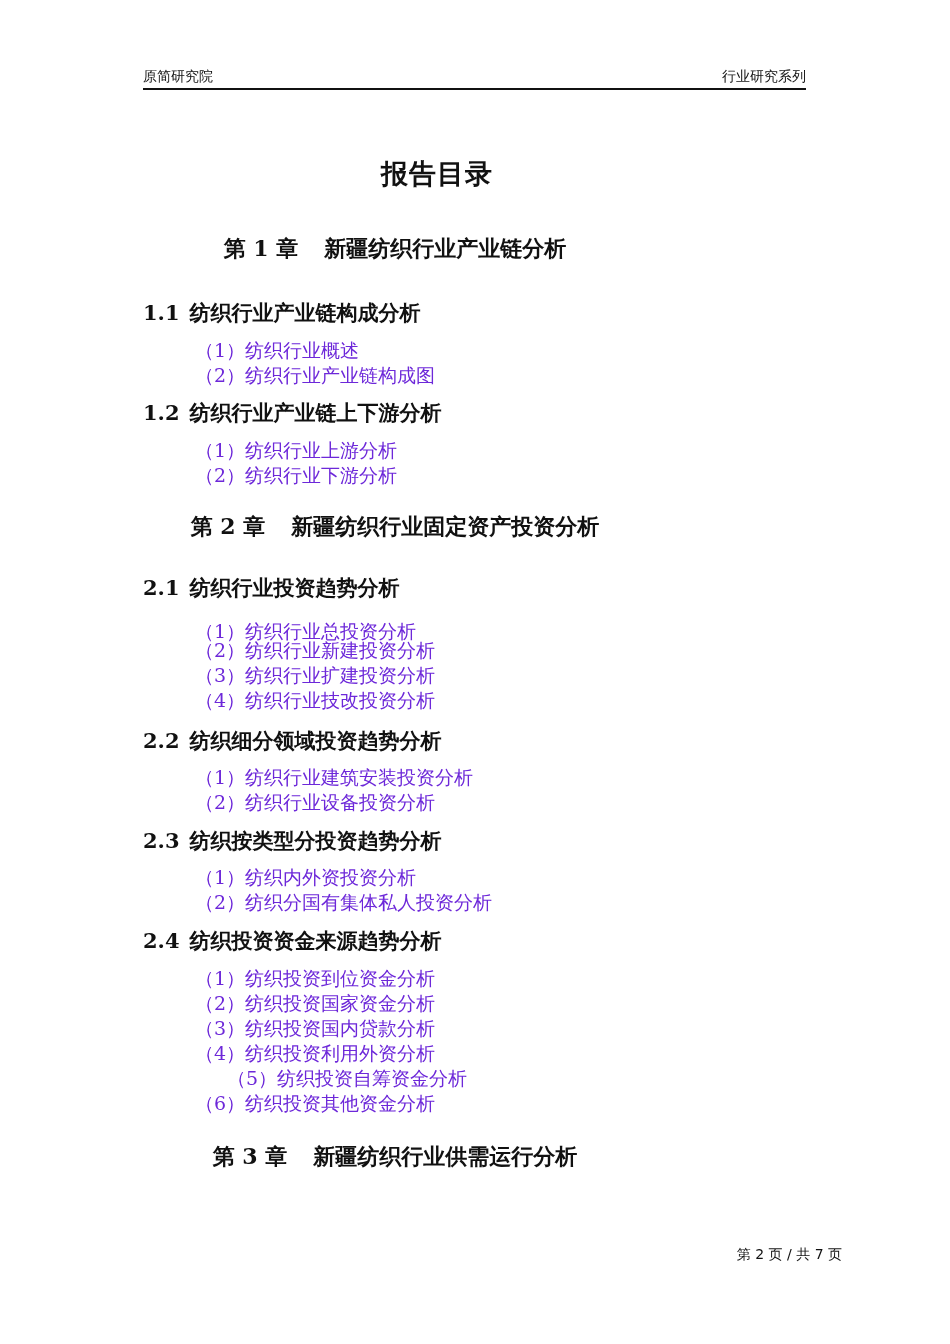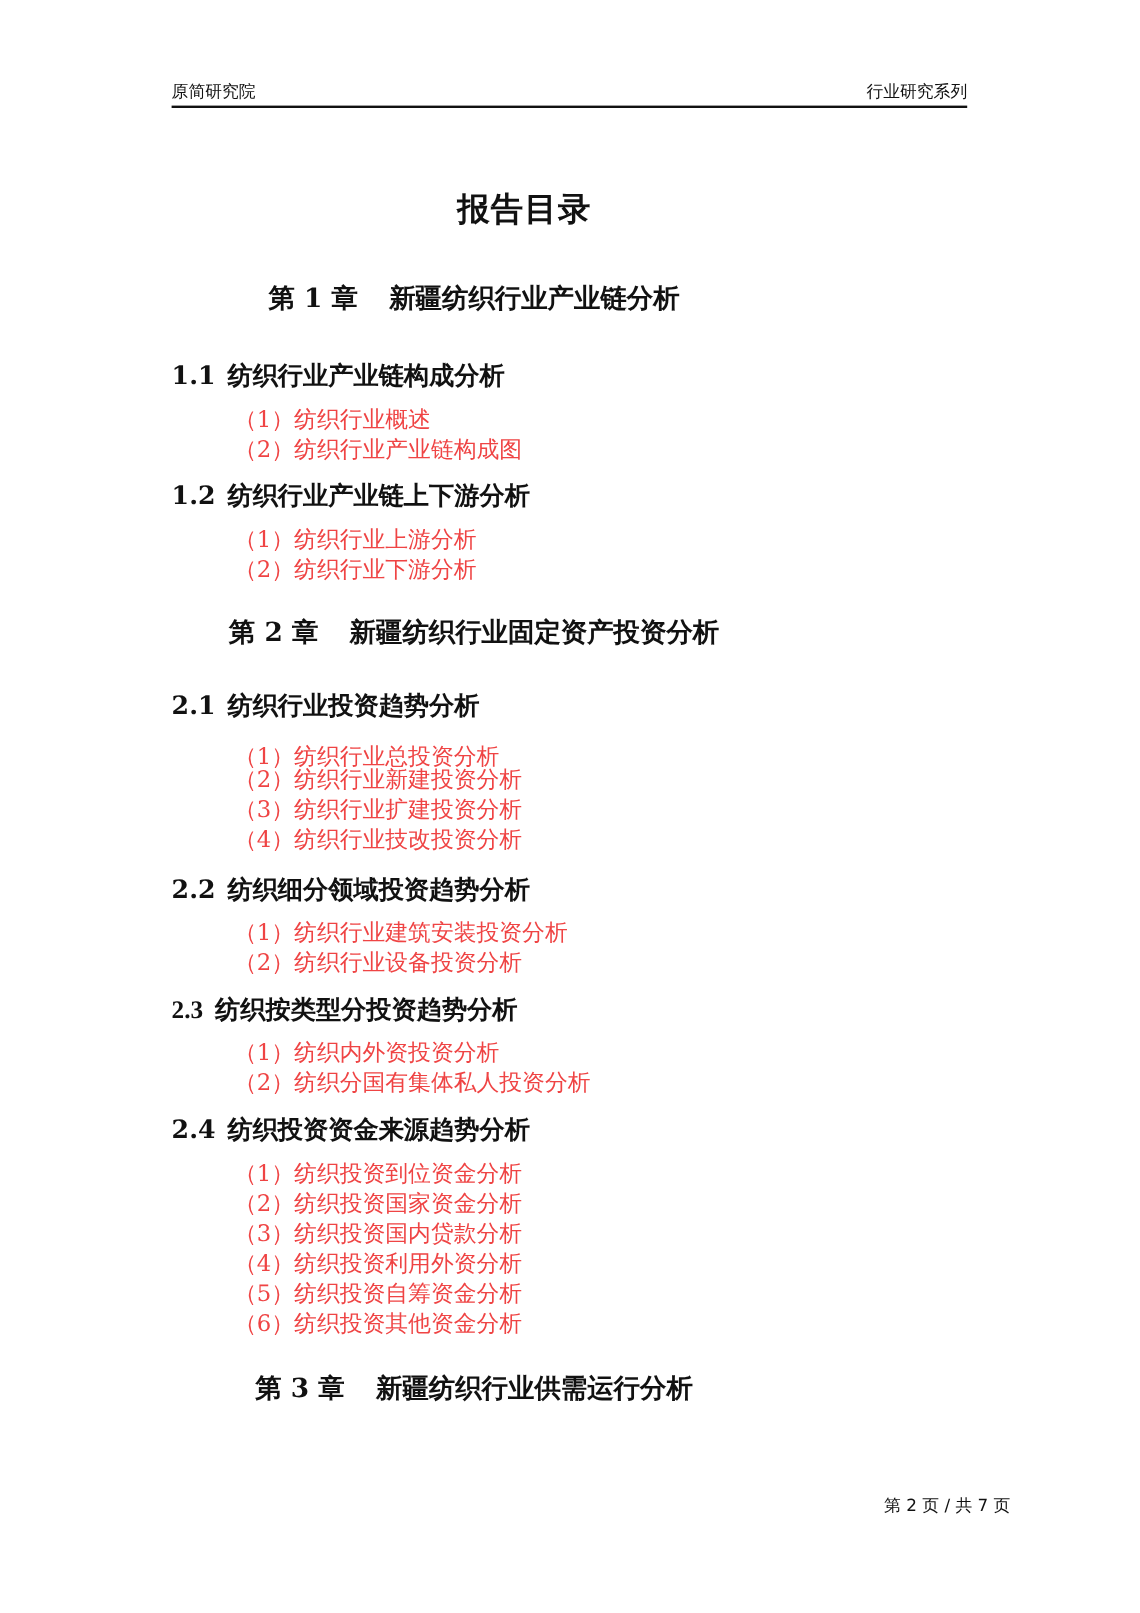--- a/index.html
+++ b/index.html
@@ -5,21 +5,21 @@
     html, body { margin: 0; padding: 0; background: #ffffff; }
     body { width: 950px; height: 1344px; position: relative; color: #111; font-family: "DejaVu Serif", "Liberation Serif", serif; overflow: hidden; }
     .header { position: absolute; left: 143px; top: 66px; width: 663px; height: 22px; border-bottom: 2px solid #111; font-family: "DejaVu Sans", "Liberation Sans", sans-serif; font-size: 14px; }
     .header .left { position: absolute; left: 0; top: 2px; }
     .header .right { position: absolute; right: 0; top: 2px; }
     .title { position: absolute; left: 0; width: 874px; top: 156px; text-align: center; font-size: 27px; font-weight: bold; letter-spacing: 1px; }
     .chapter { position: absolute; left: 0; width: 790px; text-align: center; font-size: 22px; font-weight: bold; }
     .chapter .num { margin-right: 26px; }
     .section { position: absolute; left: 143px; font-size: 21px; font-weight: bold; white-space: nowrap; }
     .section .snum { margin-right: 10px; }
-    .item { position: absolute; left: 195px; font-size: 19px; color: #ef4444; white-space: nowrap; line-height: 25px; }
+    .item { position: absolute; left: 195px; font-size: 19px; color: #6d28d9; white-space: nowrap; line-height: 25px; }
     .footer { position: absolute; left: 0; width: 842px; top: 1246px; text-align: right; font-family: "DejaVu Sans", "Liberation Sans", sans-serif; font-size: 14px; }
   </style>
 </head>
 <body>
 
 <div class="header">
   <span class="left">原简研究院</span>
   <span class="right">行业研究系列</span>
 </div>
 
@@ -52,33 +52,33 @@
 <div class="item" style="top:638px;">（2）纺织行业新建投资分析</div>
 <div class="item" style="top:663px;">（3）纺织行业扩建投资分析</div>
 <div class="item" style="top:688px;">（4）纺织行业技改投资分析</div>
 
 <div class="section" style="top:727px;">
   <span class="snum">2.2</span><span>纺织细分领域投资趋势分析</span>
 </div>
 <div class="item" style="top:765px;">（1）纺织行业建筑安装投资分析</div>
 <div class="item" style="top:790px;">（2）纺织行业设备投资分析</div>
 
-<div class="section" style="top:827px;font-family:Liberation Serif, serif;">
+<div class="section" style="top:827px;">
   <span class="snum">2.3</span><span>纺织按类型分投资趋势分析</span>
 </div>
 <div class="item" style="top:865px;">（1）纺织内外资投资分析</div>
 <div class="item" style="top:890px;">（2）纺织分国有集体私人投资分析</div>
 
 <div class="section" style="top:927px;">
   <span class="snum">2.4</span><span>纺织投资资金来源趋势分析</span>
 </div>
 <div class="item" style="top:966px;">（1）纺织投资到位资金分析</div>
 <div class="item" style="top:991px;">（2）纺织投资国家资金分析</div>
 <div class="item" style="top:1016px;">（3）纺织投资国内贷款分析</div>
 <div class="item" style="top:1041px;">（4）纺织投资利用外资分析</div>
-<div class="item" style="top:1066px;">（5）纺织投资自筹资金分析</div>
+<div class="item" style="top:1066px;margin-left:32px;">（5）纺织投资自筹资金分析</div>
 <div class="item" style="top:1091px;">（6）纺织投资其他资金分析</div>
 
 <div class="chapter" style="top:1142px;">
   <span class="num">第 3 章</span><span>新疆纺织行业供需运行分析</span>
 </div>
 
 <div class="footer">第 2 页 / 共 7 页</div>
 
 </body></html>

